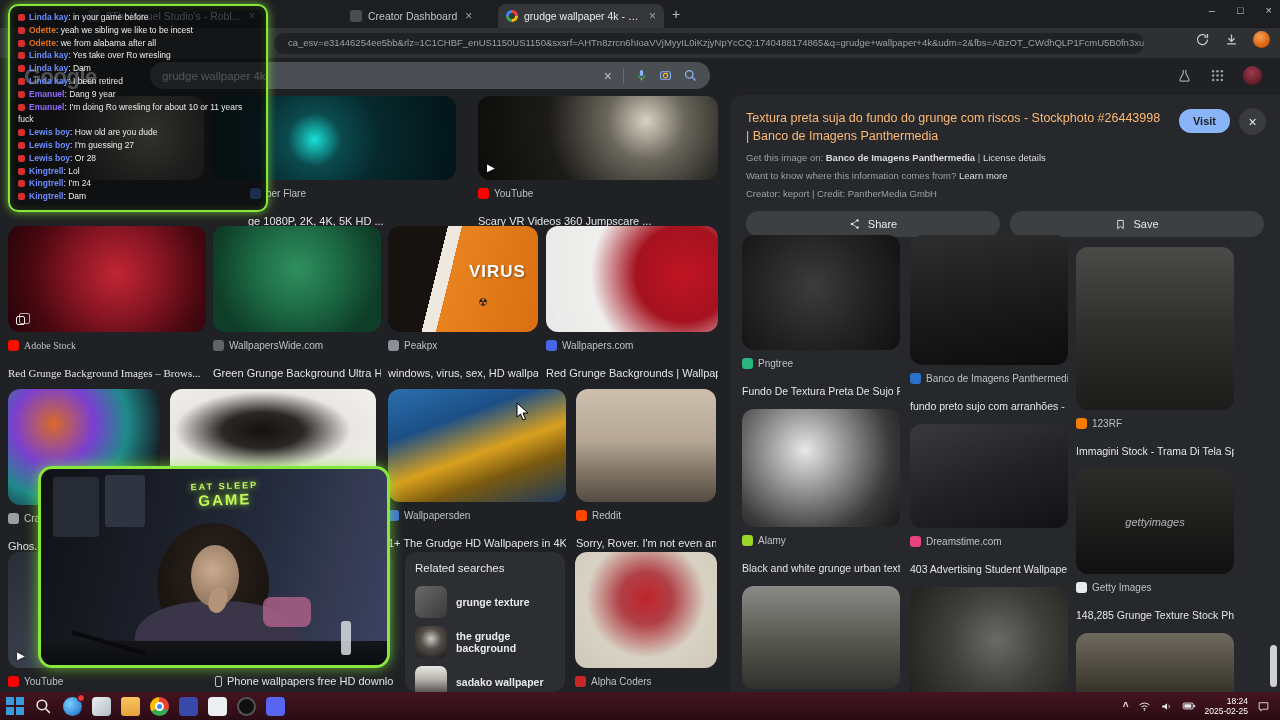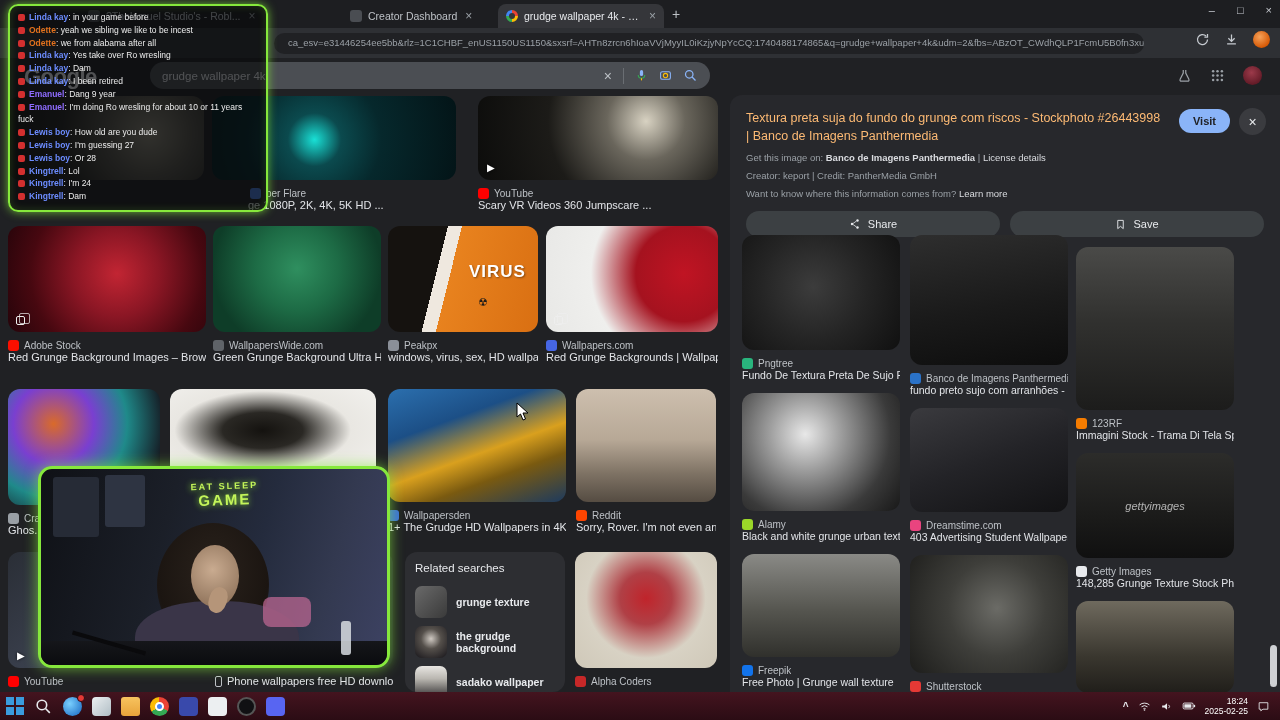--- a/index.html
+++ b/index.html
@@ -33,21 +33,21 @@
   .clear-x { color:#bdc1c6; font-size:14px; }
   .pill-div { width:1px; height:16px; background:#6a6e73; }
   .header-right { position:absolute; right:18px; top:66px; display:flex; align-items:center; gap:18px; }
   .avatar-maroon { width:19px; height:19px; border-radius:50%; background:radial-gradient(circle at 45% 35%, #9c3a4a, #5d1824 80%); }
   
   .result { position:absolute; }
   .thumb { width:100%; border-radius:12px; position:relative; overflow:hidden; background:#333; }
   .src-row { display:flex; align-items:center; gap:5px; margin-top:7px; height:12px; }
   .fav { width:11px; height:11px; border-radius:3px; flex:none; }
   .src { font-size:10px; color:#bdc1c6; white-space:nowrap; overflow:hidden; }
-  .r-title { font-size:11px; color:#e2e4e8; margin-top:0; white-space:nowrap; overflow:hidden; }
+  .r-title { font-size:11px; color:#e2e4e8; margin-top:16px; white-space:nowrap; overflow:hidden; }
   .play-icon { position:absolute; left:9px; bottom:7px; color:#fff; font-size:10px; text-shadow:0 0 3px rgba(0,0,0,.8); }
   .stack-icon { position:absolute; left:8px; bottom:7px; width:9px; height:9px; border:1.2px solid #eee; border-radius:2px; }
   .stack-icon::after { content:""; position:absolute; left:2px; top:-4px; width:9px; height:9px; border:1.2px solid #eee; border-radius:2px; opacity:.7; }
   .virus-text { position:absolute; left:54%; top:34%; color:#fff; font-weight:bold; font-size:17px; letter-spacing:1px; text-shadow:1px 1px 2px rgba(0,0,0,.4); }
   .rad-icon { position:absolute; left:60%; top:66%; font-size:11px; color:#1a1a1a; }
   .phone-icon { width:7px; height:11px; border:1.2px solid #bdc1c6; border-radius:2px; flex:none; }
   
   .rel-card { position:absolute; left:405px; top:552px; width:160px; height:140px; background:#2d2e32; border-radius:12px; padding:10px 10px 0; overflow:hidden; }
   .rel-title { font-size:11.5px; font-weight:normal; color:#e8eaed; margin-bottom:8px; }
   .rel-item { display:flex; align-items:center; gap:9px; padding:4px 0; }
@@ -218,21 +218,21 @@
   <div class="thumb" style="height: 84px; background: radial-gradient(circle at 70% 30%, rgb(216, 210, 194) 0%, rgb(106, 102, 92) 22%, rgb(28, 27, 24) 55%, rgb(12, 12, 11) 100%);">
     <span class="play-icon">▶</span>
   </div>
   <div class="src-row">
     <span class="fav" style="background: rgb(255, 0, 0);"></span>
     <span class="src">YouTube</span>
   </div>
   <div class="r-title">Scary VR Videos 360 Jumpscare ...</div>
 </div>
 
-<div class="result" style="left:8px; top:226px; width:198px;">
+<div class="result" style="left:8px; top:226px; width:198px;font-family:Liberation Serif, serif;">
   <div class="thumb" style="height: 106px; background: radial-gradient(circle at 55% 45%, rgb(194, 37, 51) 0%, rgb(138, 22, 36) 35%, rgb(71, 8, 16) 70%, rgb(37, 4, 10) 100%);">
     <span class="stack-icon"></span>
   </div>
   <div class="src-row">
     <span class="fav" style="background: rgb(250, 15, 0);"></span>
     <span class="src">Adobe Stock</span>
   </div>
   <div class="r-title">Red Grunge Background Images – Brows...</div>
 </div>
 <div class="result" style="left:213px; top:226px; width:168px;">
@@ -339,25 +339,25 @@
 </div>
 
 <div class="panel">
   <div class="panel-title">Textura preta suja do fundo do grunge com riscos - Stockphoto #26443998 | Banco de Imagens Panthermedia</div>
   <div class="p-meta">
     <span>Get this image on:</span>
     <b>Banco de Imagens Panthermedia</b>
     <span>|</span>
     <span class="p-link">License details</span>
   </div>
-  <div class="p-meta">Creator: keport | Credit: PantherMedia GmbH</div>
   <div class="p-meta">
     <span>Want to know where this information comes from?</span>
     <span class="p-link">Learn more</span>
   </div>
+  <div class="p-meta">Creator: keport | Credit: PantherMedia GmbH</div>
   <div class="p-buttons">
     <div class="p-btn">
       <svg viewBox="0 0 24 24" width="12" height="12">
           <circle cx="6" cy="12" r="2.4" fill="#e8eaed"></circle>
           <circle cx="17" cy="5" r="2.4" fill="#e8eaed"></circle>
           <circle cx="17" cy="19" r="2.4" fill="#e8eaed"></circle>
           <line x1="8" y1="11" x2="15" y2="6" stroke="#e8eaed" stroke-width="1.6"></line>
           <line x1="8" y1="13" x2="15" y2="18" stroke="#e8eaed" stroke-width="1.6"></line>
         </svg>
       <span>Share</span>

